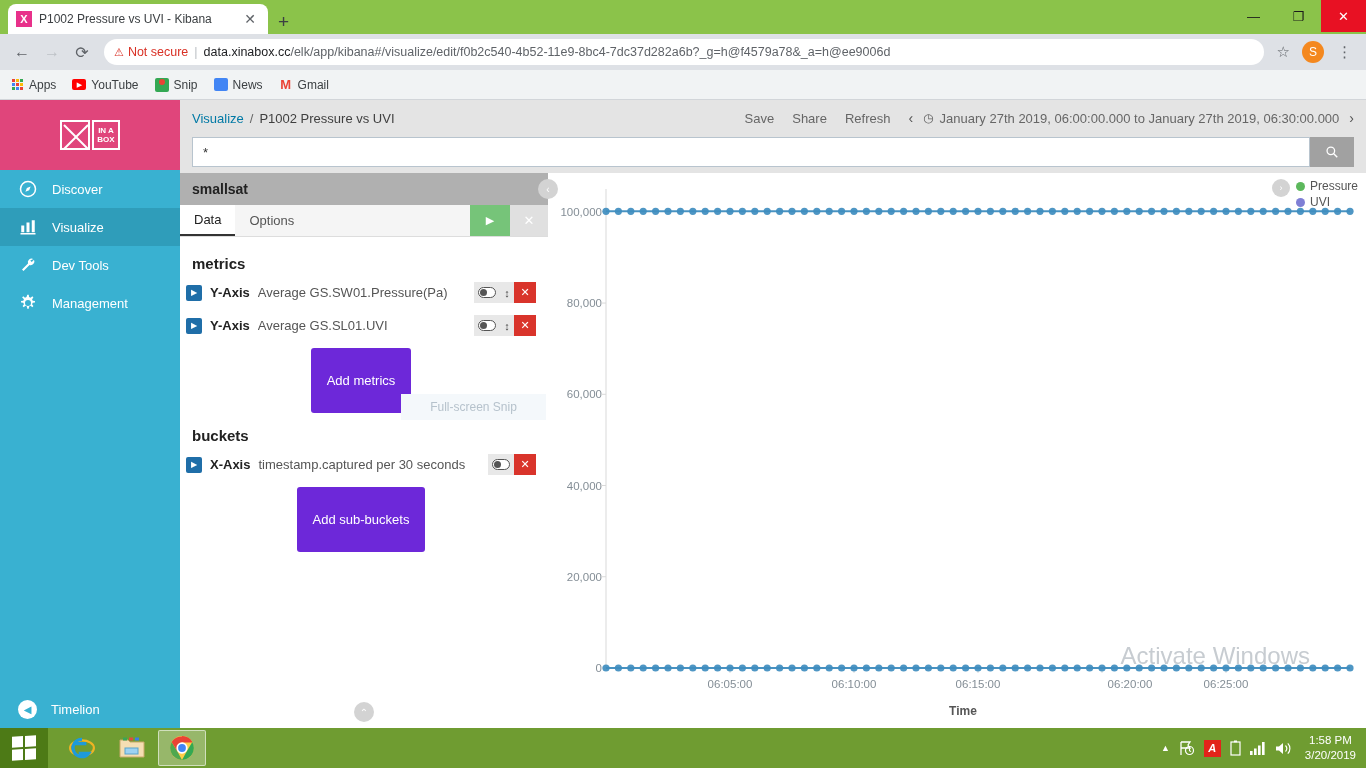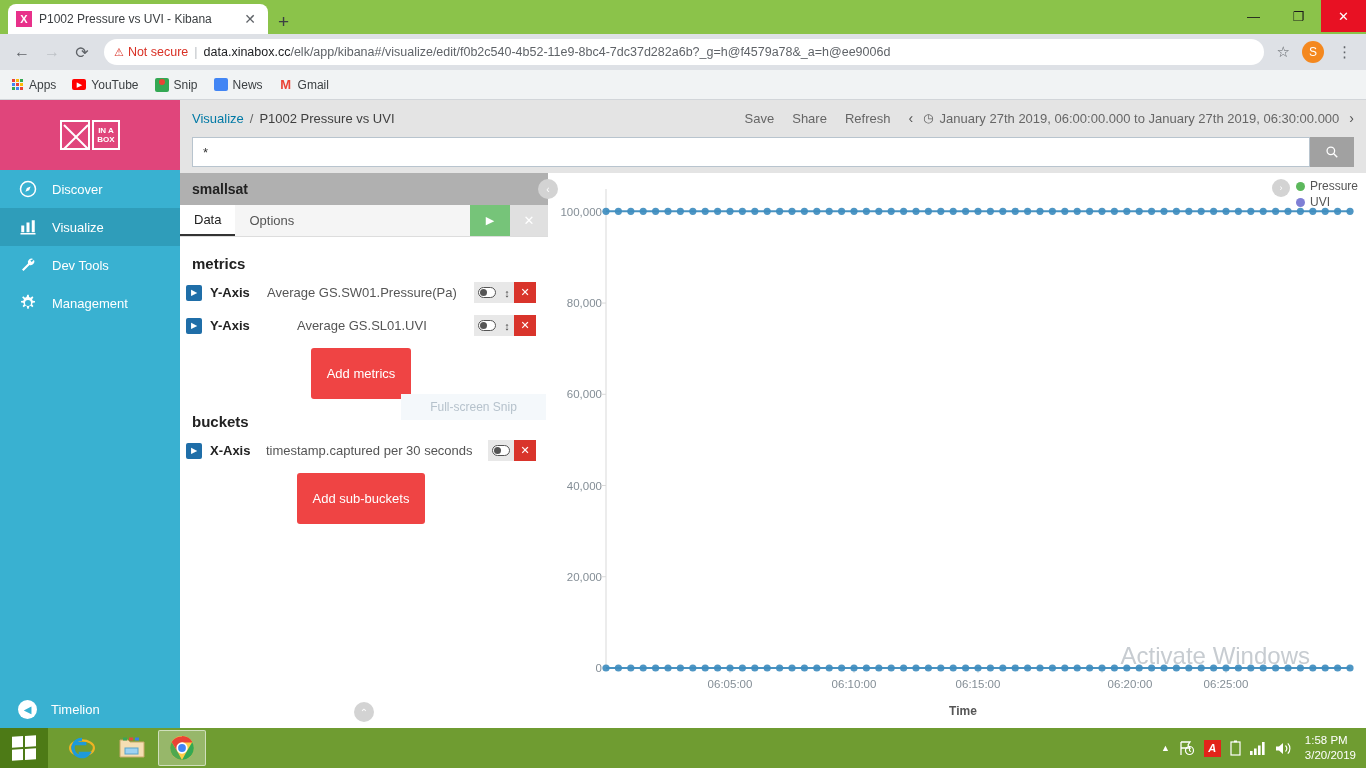--- a/index.html
+++ b/index.html
@@ -166,35 +166,35 @@
   .ed-discard { width: 38px; background: #e0e0e0; color: #fff; border: none;
                 cursor: pointer; display: flex; align-items: center;
                 justify-content: center; font-size: 13px; }
   .ed-scroll { flex: 1; overflow: hidden; padding: 12px 12px 0 6px; position: relative; }
   .sec-title { font-size: 15px; font-weight: bold; color: #222; margin: 6px 0 10px 6px; }
   .agg-row { display: flex; align-items: center; gap: 8px; margin-bottom: 12px; }
   .agg-toggle { width: 16px; height: 16px; background: #1f6ea8; color: #fff;
                 font-size: 8px; display: flex; align-items: center;
                 justify-content: center; cursor: pointer; border-radius: 2px; flex: 0 0 16px; }
   .agg-label { font-weight: bold; font-size: 13px; color: #222; white-space: nowrap; }
-  .agg-desc { flex: 1; text-align: center; font-size: 13px; color: #555;
+  .agg-desc { flex: 1; text-align: left; font-size: 13px; color: #555;
               white-space: nowrap; overflow: hidden; }
   .agg-ctrls { display: flex; align-items: center; background: #e8e8e8; }
   .ctrl-sw { width: 26px; height: 21px; display: flex; align-items: center;
              justify-content: center; cursor: pointer; }
   .sw-pill { width: 18px; height: 11px; border-radius: 6px; border: 1.5px solid #555;
              background: #fff; position: relative; }
   .sw-pill:after { content: ""; position: absolute; left: 1px; top: 1px;
                    width: 7px; height: 7px; border-radius: 50%; background: #555; }
   .ctrl-move { width: 14px; height: 21px; display: flex; align-items: center;
                justify-content: center; cursor: pointer; font-size: 11px; color: #444; }
   .ctrl-del { width: 22px; height: 21px; background: #d9342b; color: #fff;
               display: flex; align-items: center; justify-content: center;
               font-size: 11px; cursor: pointer; }
-  .btn-primary { background: #ef4444; color: #fff; border: none; padding: 18px 16px;
+  .btn-primary { background: #6d28d9; color: #fff; border: none; padding: 25px 16px;
                  font-size: 13px; border-radius: 3px; cursor: pointer;
                  font-family: "Liberation Sans", sans-serif; }
   .btn-wrap { display: flex; justify-content: center; margin: 2px 0 14px 0; position: relative; }
   .snip-tooltip { position: absolute; left: 221px; top: 157px; width: 145px;
                   height: 26px; background: #f4f8fb; color: #b6c2cc; font-size: 12px;
                   display: flex; align-items: center; justify-content: center;
                   pointer-events: none; }
   .ed-collapse-right { position: absolute; right: -10px; top: 6px; width: 20px;
                        height: 20px; border-radius: 50%; background: #d3d3d3;
                        color: #fff; display: flex; align-items: center;
@@ -241,21 +241,21 @@
   .tb-app { width: 48px; height: 36px; display: flex; align-items: center;
             justify-content: center; cursor: pointer; border-radius: 2px; }
   .tb-app.active { background: rgba(255,255,255,0.28);
                    border: 1px solid rgba(255,255,255,0.55); }
   .tray { margin-left: auto; display: flex; align-items: center; gap: 9px;
           padding-right: 10px; color: #fff; }
   .tray-ico { font-size: 13px; cursor: pointer; display: flex; align-items: center; }
   .tray-avira { width: 17px; height: 17px; background: #e2231a; color: #fff;
                 font-size: 11px; font-weight: bold; display: flex;
                 align-items: center; justify-content: center; font-style: italic; }
-  .clock { color: #fff; font-size: 11.5px; text-align: left; line-height: 15px;
+  .clock { color: #fff; font-size: 11.5px; text-align: center; line-height: 15px;
            cursor: pointer; padding-left: 4px; }
   svg { display: block; }
 </style>
 </head>
 <body>
 
 <div class="browser">
 
   <div class="tabstrip">
     <div class="tab">

